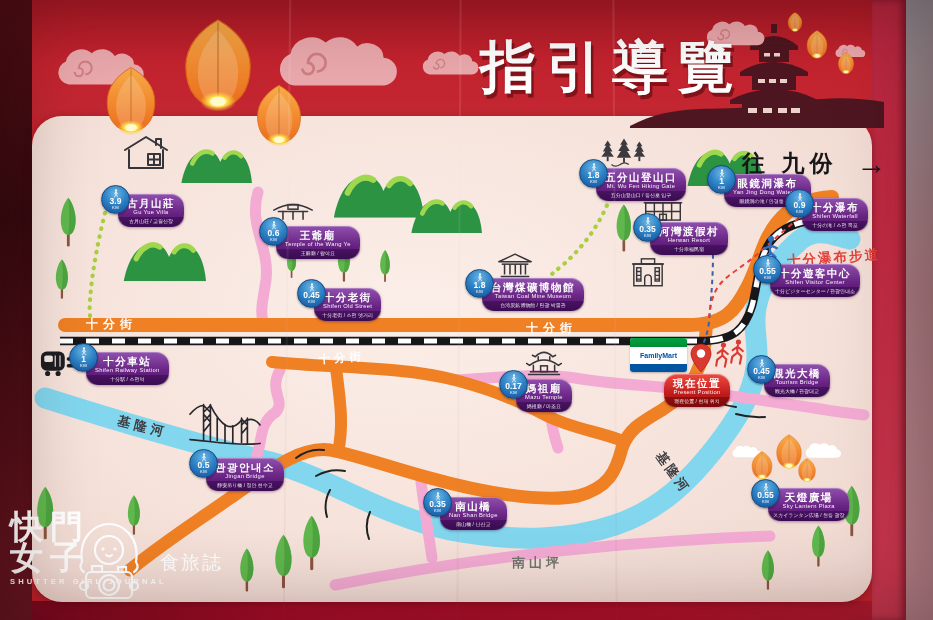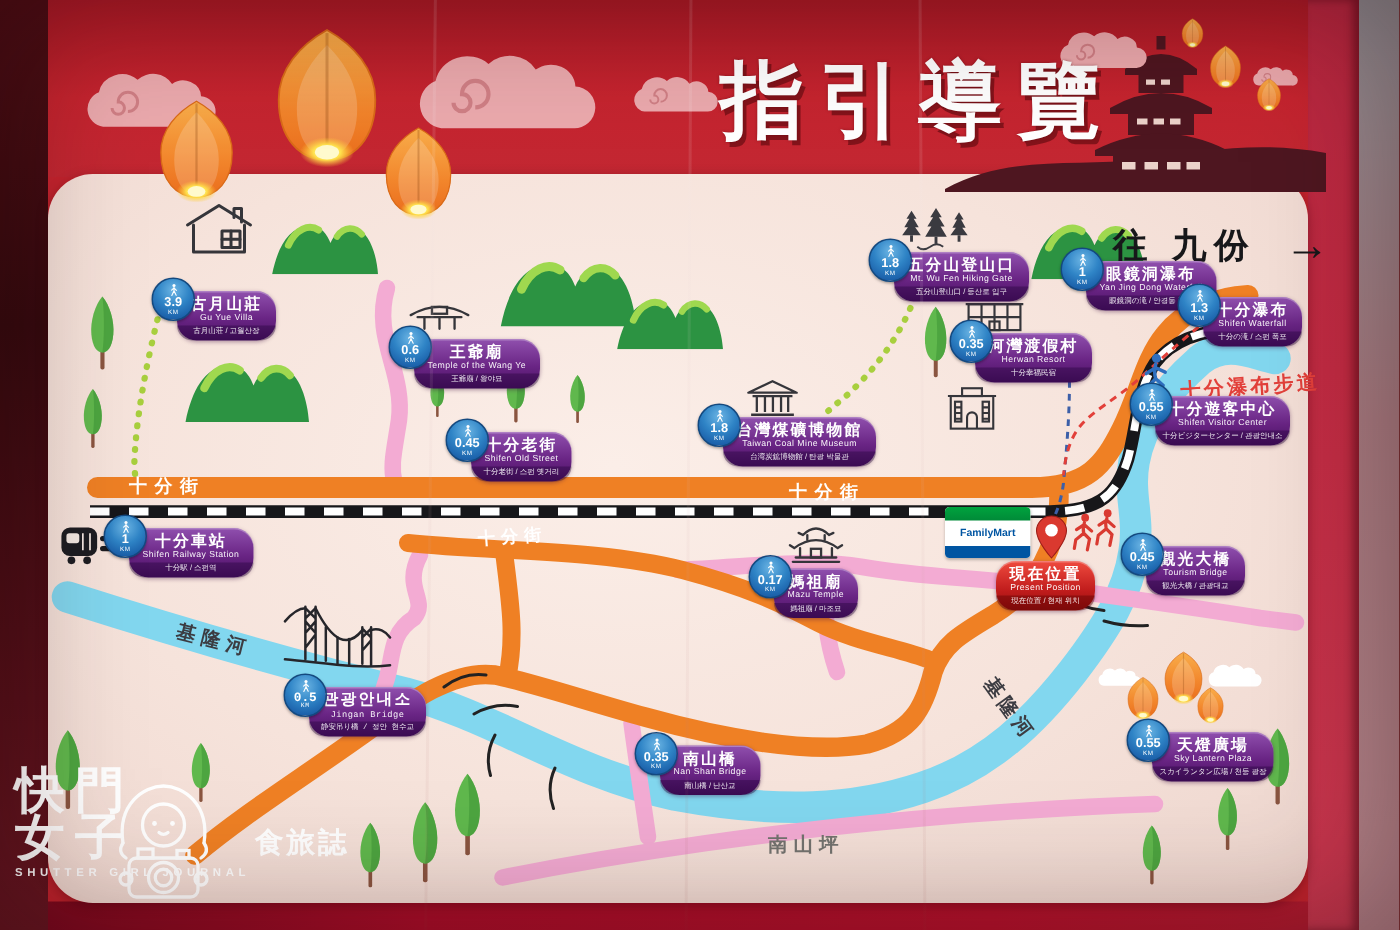--- a/index.html
+++ b/index.html
@@ -56,22 +56,22 @@
   .fm .m{flex:1;display:flex;align-items:center;justify-content:center;color:#0055a2;font-size:7px;font-weight:bold;}
   .fm .b{height:8px;background:#0055a2;}
   
   .seam{position:absolute;top:0;bottom:0;width:2px;z-index:7;opacity:.55;
     background:linear-gradient(180deg,rgba(255,255,255,.22),rgba(150,60,60,.12));}
   #stage::after{content:"";position:absolute;inset:0;z-index:9;pointer-events:none;
     box-shadow:inset 0 0 90px rgba(35,0,5,.38);}
   .wm{position:absolute;left:10px;top:512px;z-index:8;color:#fff;}
   .wm .l1{font-size:33px;font-weight:bold;letter-spacing:7px;line-height:30px;}
   .wm .l2{font-size:33px;font-weight:bold;letter-spacing:7px;line-height:32px;}
-  .wm .row{display:flex;align-items:flex-end;gap:14px;}
-  .wm .l3{font-size:19px;font-weight:bold;letter-spacing:2px;line-height:22px;}
+  .wm .row{display:flex;align-items:flex-end;gap:4px;}
+  .wm .l3{font-size:19px;font-weight:normal;letter-spacing:2px;line-height:22px;}
   .wm .l4{font-size:7.6px;font-weight:bold;letter-spacing:3.1px;margin-top:3px;}
   .wm .girl{position:absolute;left:62px;top:4px;}
 </style>
 </head>
 <body>
 
 <div id="stage">
   <div class="band-top"></div>
   <div class="band-bottom"></div>
   <div class="wall-left"></div>
@@ -489,21 +489,21 @@
         <div class="zh">眼鏡洞瀑布</div>
         <div class="en">Yan Jing Dong Waterfall</div>
         <div class="sub">眼鏡洞の滝 / 안경동 폭포</div>
       </div>
     </div>
     <div class="poi" style="left: 802px; top: 198px;">
       <div class="badge">
         <svg width="8" height="9" viewBox="0 0 10 13">
           <use href="#sym-walk"></use>
         </svg>
-        <div class="num">1.3</div>
+        <div class="num">0.9</div>
         <div class="km">KM</div>
       </div>
       <div class="pill">
         <div class="zh">十分瀑布</div>
         <div class="en">Shifen Waterfall</div>
         <div class="sub">十分の滝 / 스펀 폭포</div>
       </div>
     </div>
     <div class="poi" style="left: 770px; top: 264px;">
       <div class="badge">
@@ -554,21 +554,21 @@
         </svg>
         <div class="num">0.45</div>
         <div class="km">KM</div>
       </div>
       <div class="pill">
         <div class="zh">觀光大橋</div>
         <div class="en">Tourism Bridge</div>
         <div class="sub">観光大橋 / 관광대교</div>
       </div>
     </div>
-    <div class="poi" style="left: 206px; top: 458px; font-family: Liberation Mono, monospace;">
+    <div class="poi" style="left: 206px; top: 458px;">
       <div class="badge">
         <svg width="8" height="9" viewBox="0 0 10 13">
           <use href="#sym-walk"></use>
         </svg>
         <div class="num">0.5</div>
         <div class="km">KM</div>
       </div>
       <div class="pill">
         <div class="zh">관광안내소</div>
         <div class="en">Jingan Bridge</div>

